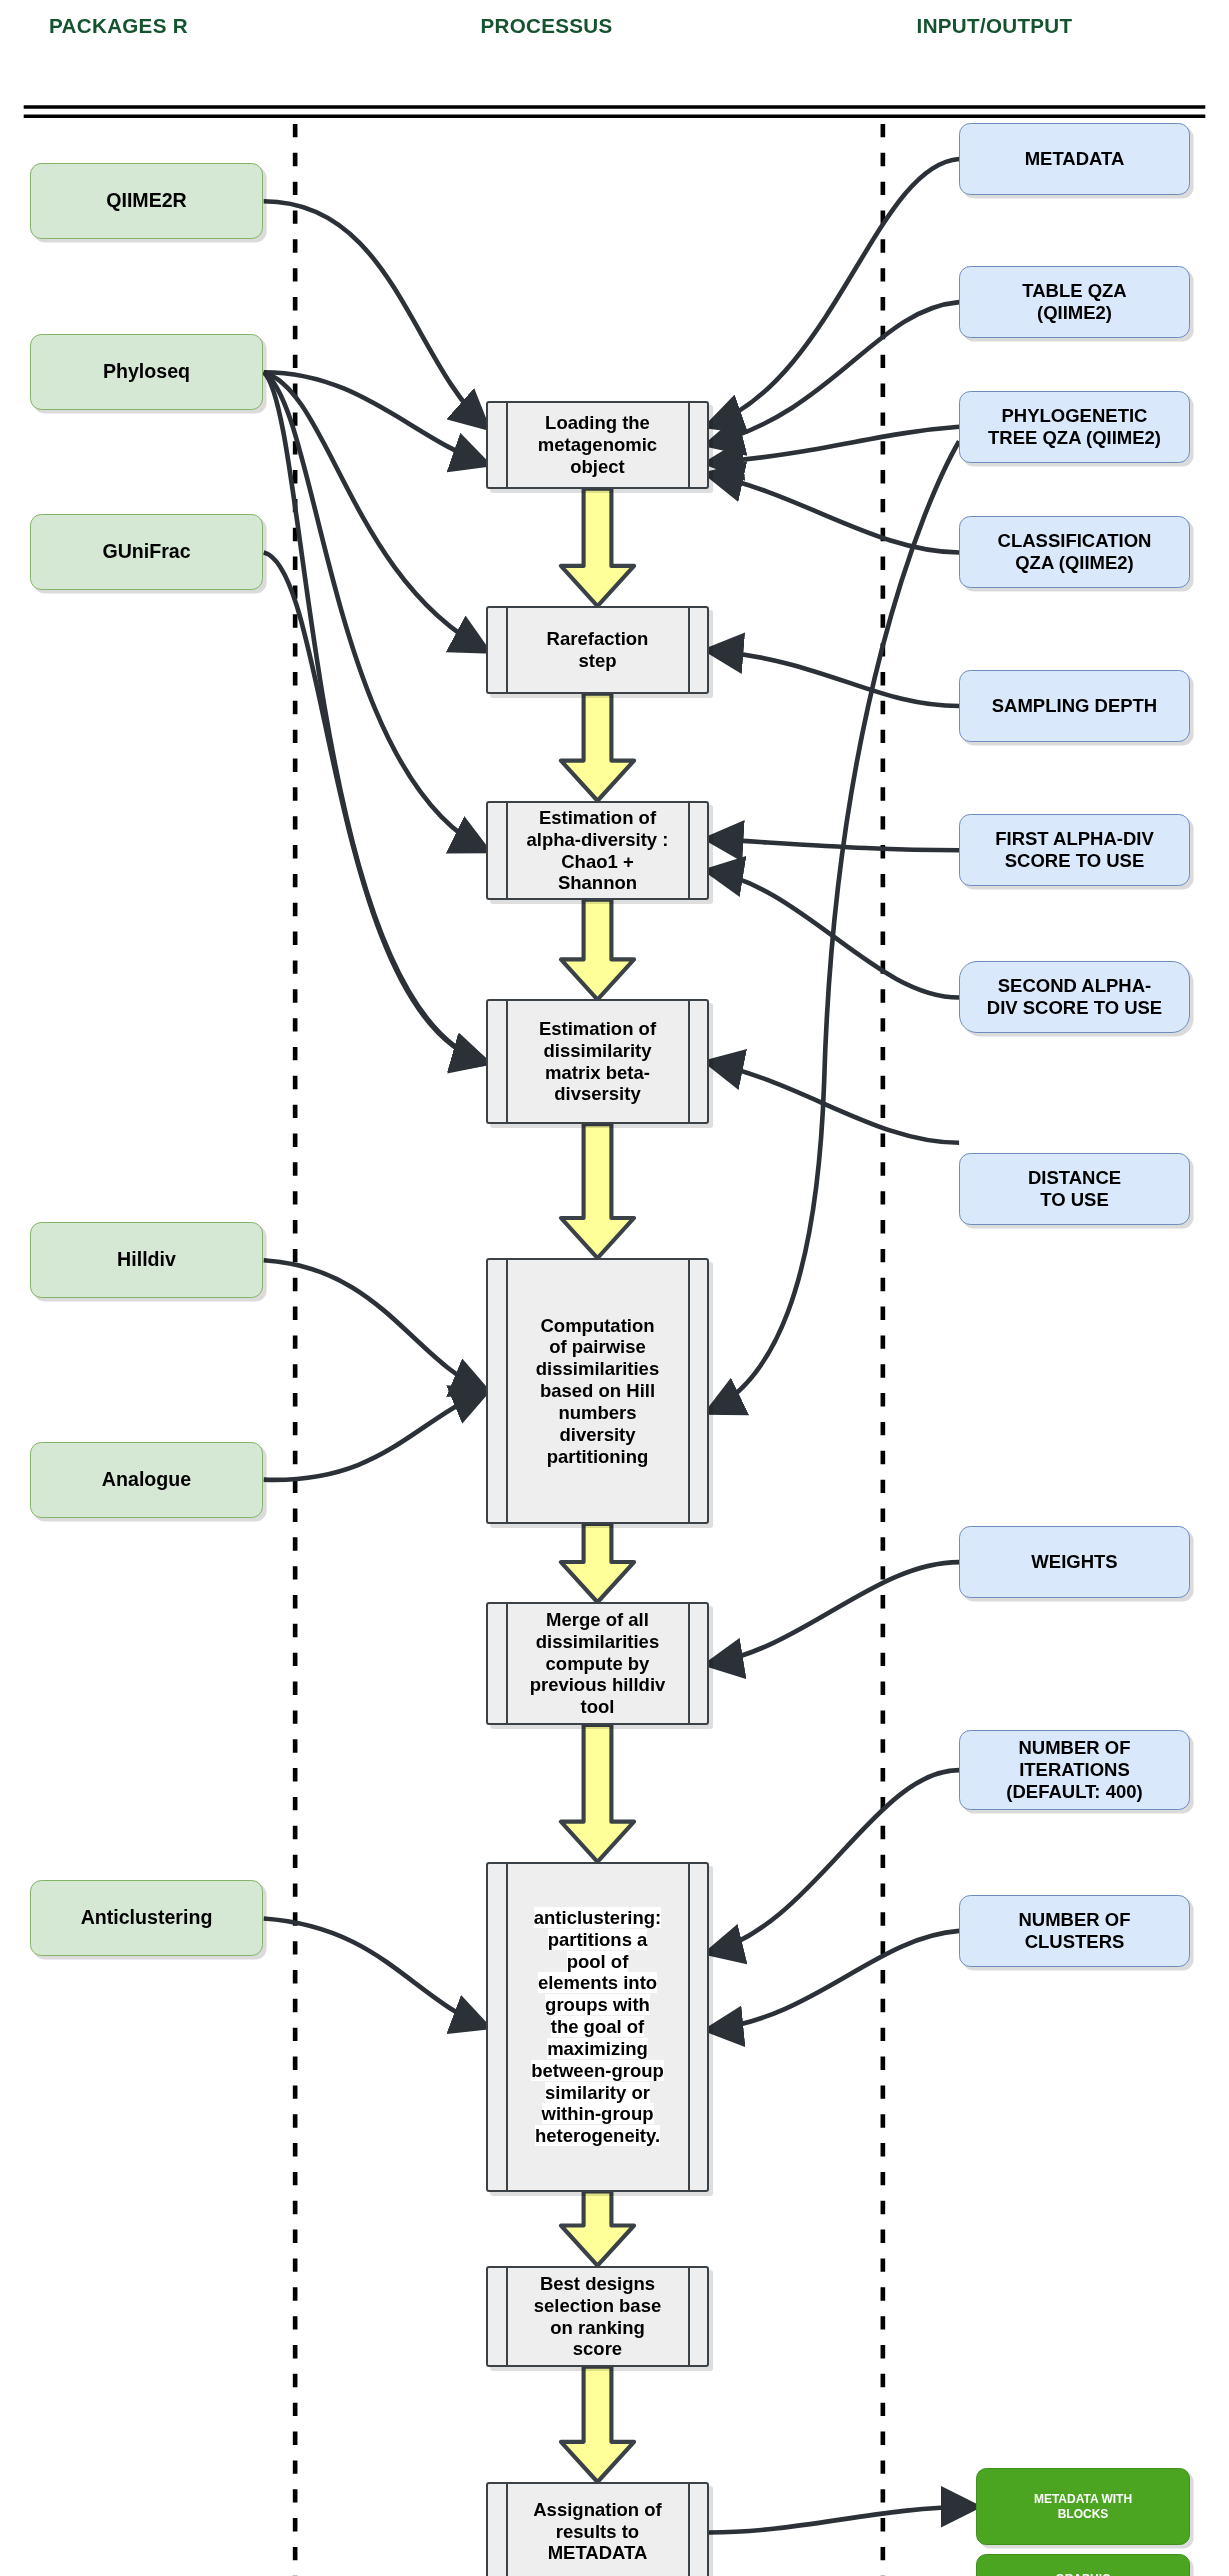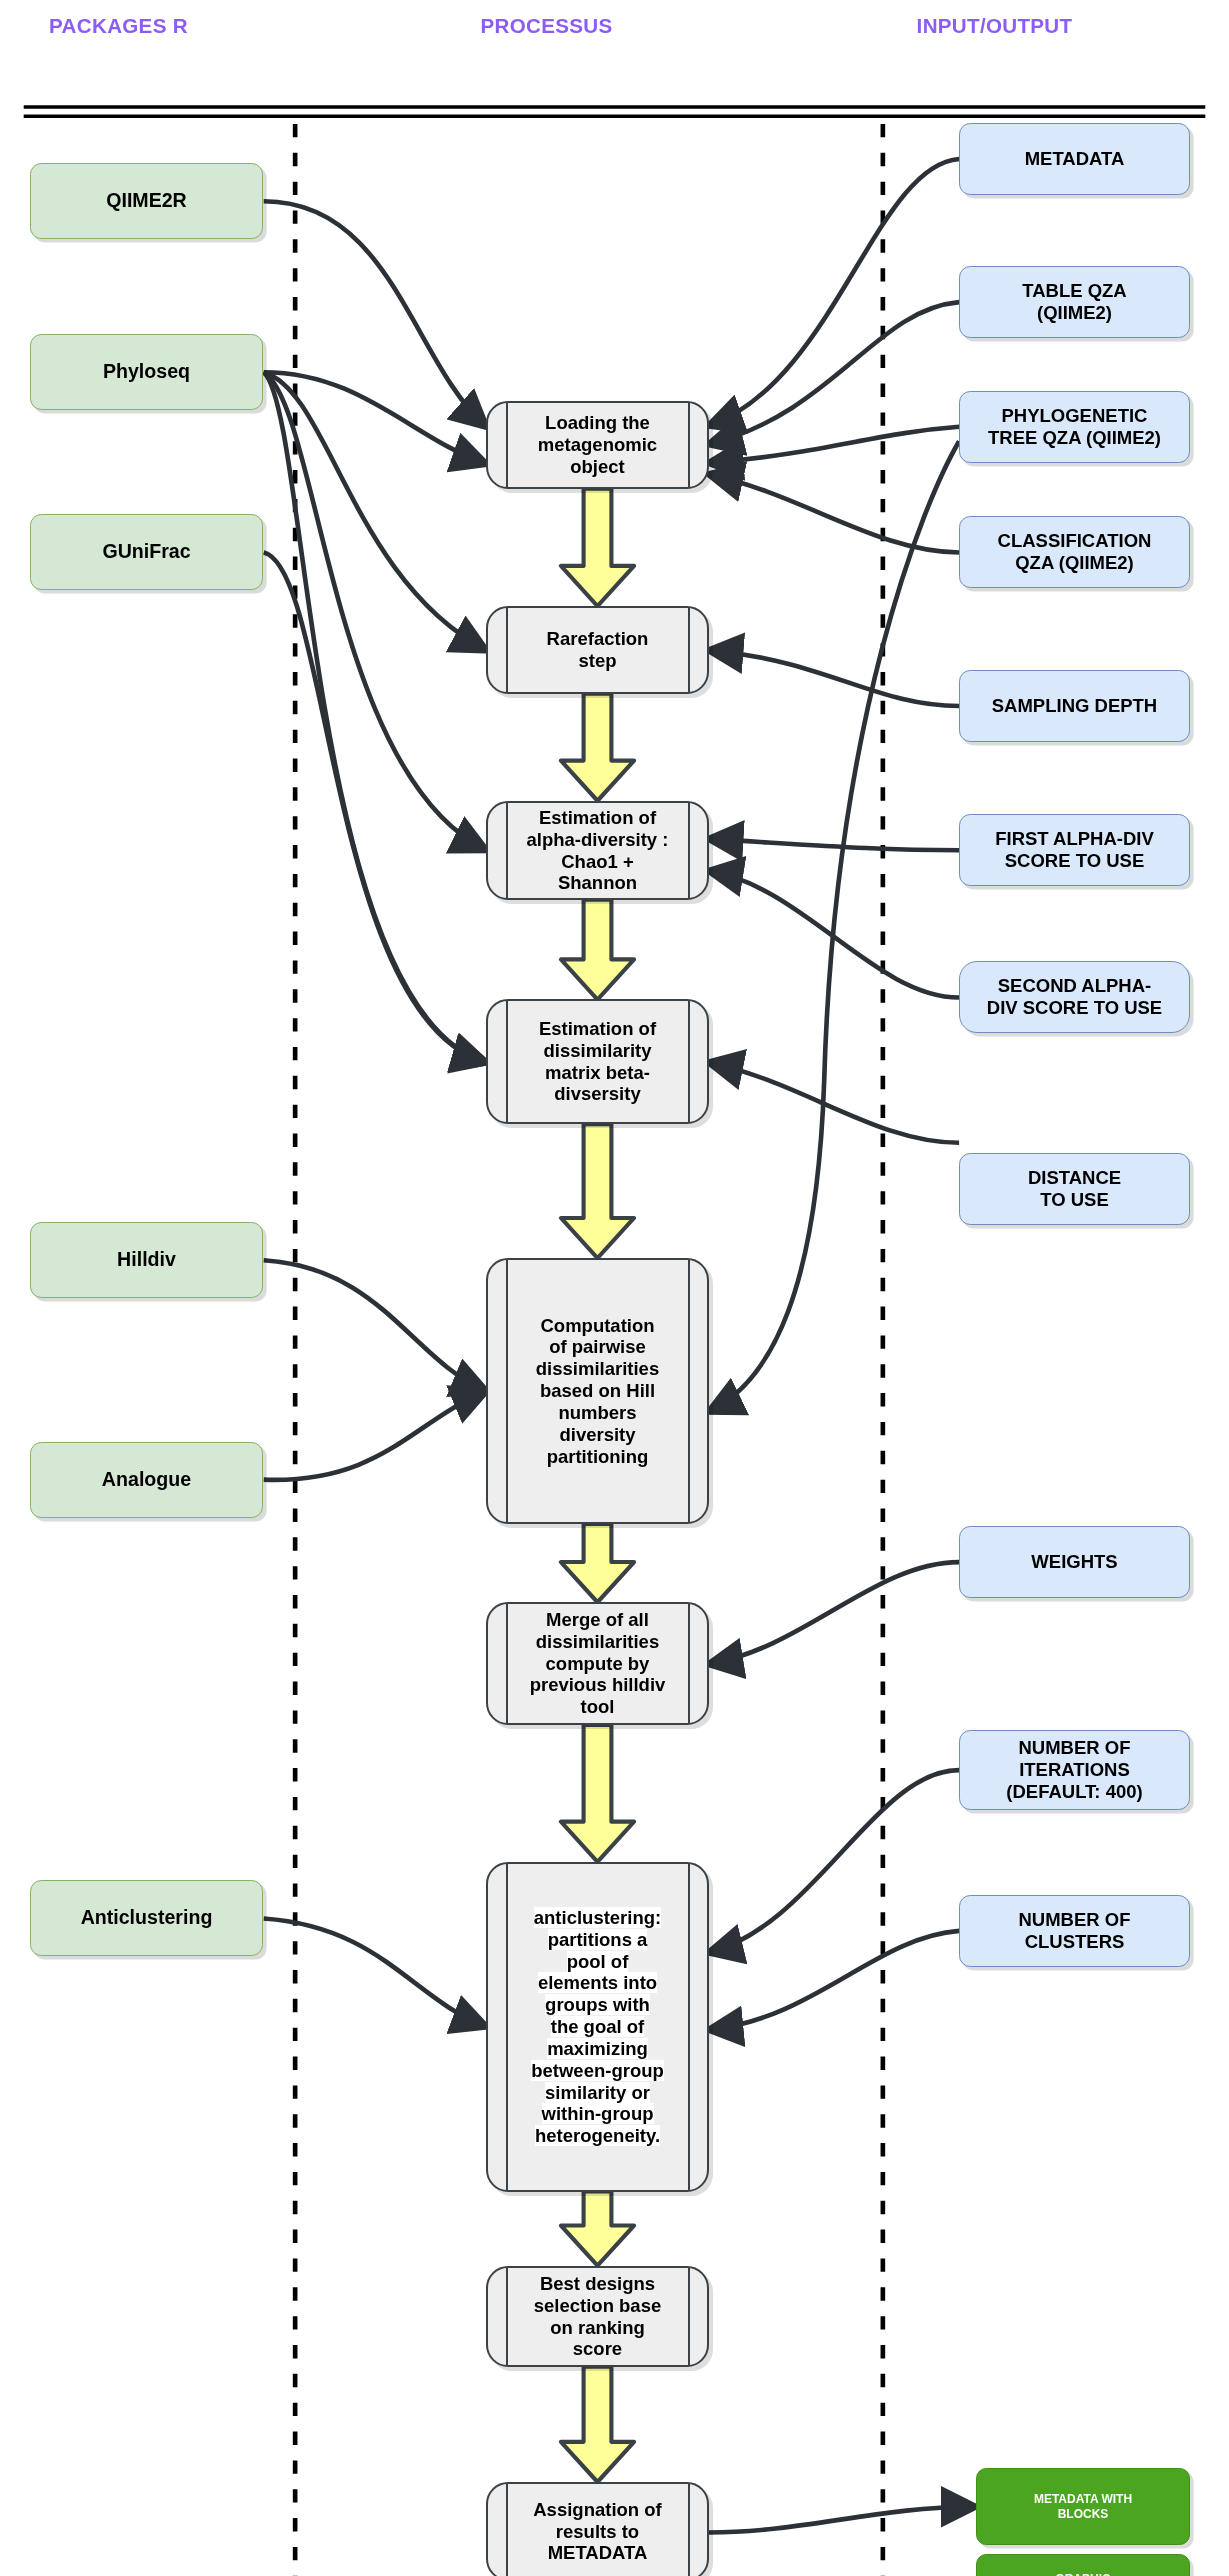--- a/index.html
+++ b/index.html
@@ -21,21 +21,21 @@
     position: absolute;
     top: 0; left: 0;
     width: 1229px;
     height: 2898px;
     display: block;
   }
   .col-header {
     position: absolute;
     font-weight: bold;
     font-size: 20.6px;
-    color: #8b5cf6;
+    color: #14532d;
     text-align: center;
     letter-spacing: 0.3px;
     white-space: nowrap;
   }
   .node {
     position: absolute;
     box-sizing: border-box;
     display: flex;
     align-items: center;
     justify-content: center;
@@ -62,21 +62,21 @@
     background: #4ca521;
     border: 1.5px solid #3f8f1a;
     border-radius: 10.3px;
     box-shadow: 3.6px 3.6px 0 rgba(0,0,0,0.14);
     font-size: 12px;
     color: #ffffff;
   }
   .node-proc {
     background: #eeeeee;
     border: 2.6px solid #3a4147;
-    border-radius: 22px;
+    border-radius: 3px;
     box-shadow: 4.1px 4.1px 0 rgba(0,0,0,0.13);
     font-size: 18.5px;
     padding: 0 2.1px;
   }
   .node-proc::before,
   .node-proc::after {
     content: "";
     position: absolute;
     top: -1px;
     bottom: -1px;

